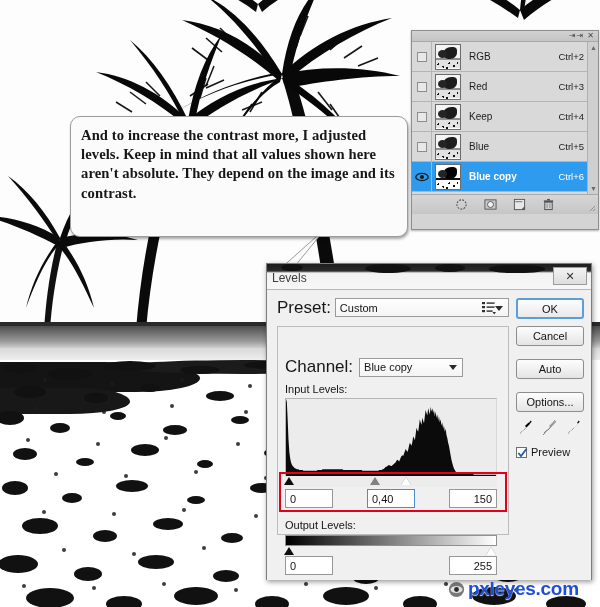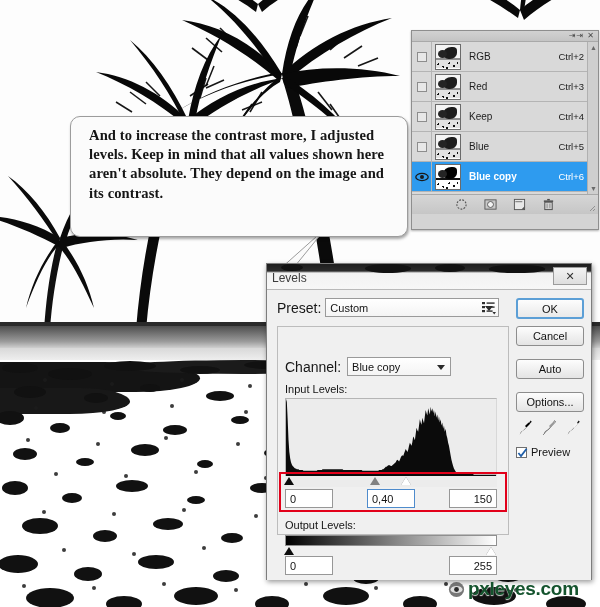--- a/index.html
+++ b/index.html
@@ -70,21 +70,21 @@
   
   #bubble {
     position:absolute;
     left:70px; top:116px;
     width:338px; height:121px;
     background:#fbfbfb;
     border:1px solid #ararar;
     border: 1px solid #9c9c9c;
     border-radius:10px;
     box-shadow: 1px 2px 3px rgba(0,0,0,0.35);
-    padding:9px 12px 6px 18px;
+    padding:9px 12px 6px 10px;
   }
   #bubble p {
     margin:0;
     font-family:"Liberation Serif", serif;
     font-weight:bold;
     font-size:14.6px;
     line-height:19.2px;
     color:#161616;
     letter-spacing:0.1px;
   }
@@ -286,21 +286,21 @@
     background:#f0f0f0;
     border-top:1px solid #b9b9b9;
     position:relative;
     padding:9px 0 0 0;
   }
 
   .lv-left { position:absolute; left:10px; top:8px; width:232px; }
   .lv-right{ position:absolute; left:249px; top:8px; width:68px; }
 
   .row-preset { display:flex; align-items:center; height:19px; }
-  .lbl { font-size:14px; color:#171717; }
+  .lbl { font-size:17px; color:#171717; }
   .combo {
     height:19px;
     background:linear-gradient(to bottom,#ffffff,#f4f4f4);
     border:1px solid #9a9a9a;
     display:flex; align-items:center;
     padding:0 4px;
     font-size:11px;
     position:relative;
   }
   .combo .caret {
@@ -428,21 +428,21 @@
   #watermark {
     position:absolute;
     left:448px; top:578px;
     display:flex; align-items:center; gap:3px;
     z-index:20;
   }
   #wm-text {
     font-family:"Liberation Sans", sans-serif;
     font-size:19px;
     font-weight:bold;
-    color:#14532d;
+    color:#1d4ed8;
     text-shadow: 0 1px 1px rgba(255,255,255,0.85);
     letter-spacing:-0.3px;
   }
   #wm-icon { width:17px; height:17px; }
 </style>
 </head>
 <body>
 
 <div id="stage">
 

